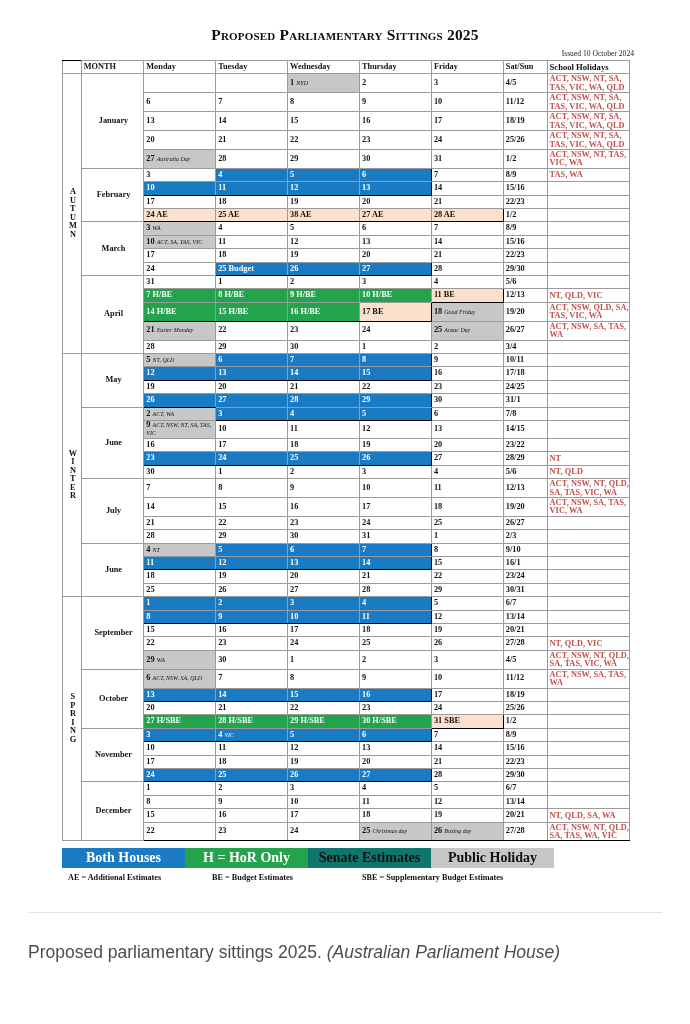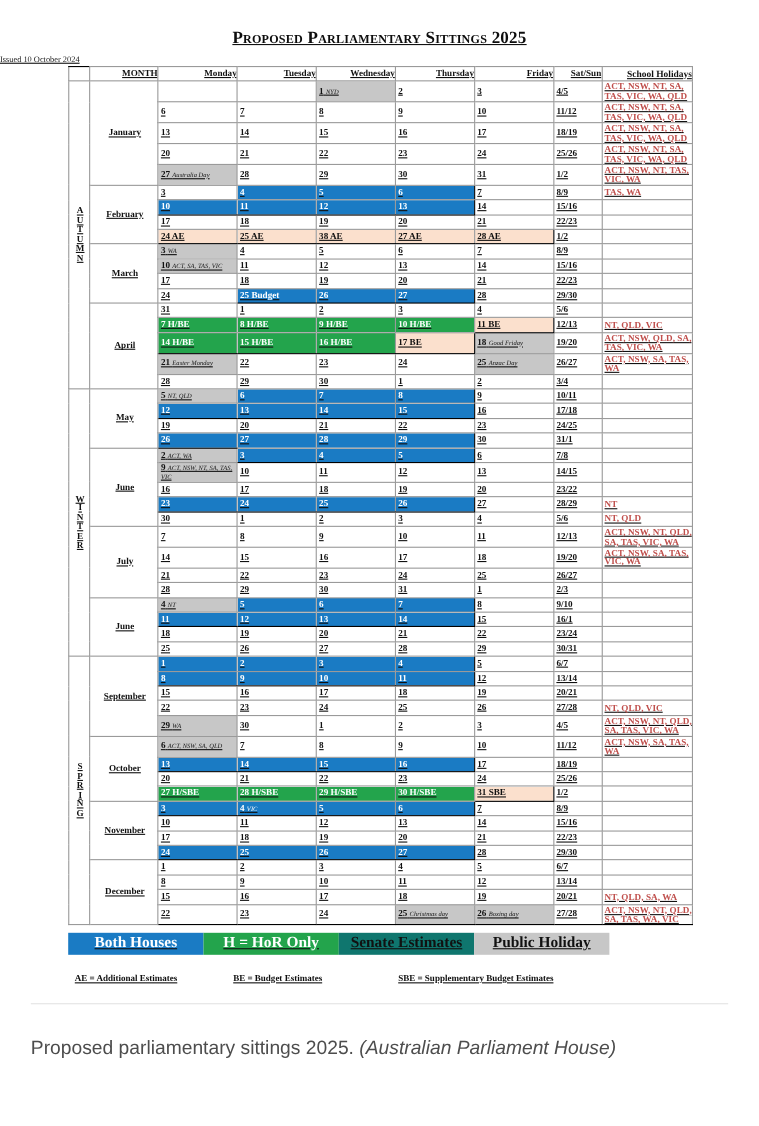--- a/index.html
+++ b/index.html
@@ -4,33 +4,34 @@
 <style>
   * { box-sizing: border-box; }
   html, body { margin:0; padding:0; }
   body {
     width:690px; height:1024px;
     background:#ffffff;
     font-family:"Liberation Serif", serif;
     color:#111;
     overflow:hidden;
   }
-  .page { position:relative; width:690px; height:1024px;text-decoration:underline; }
+  .page { position:relative; width:690px; height:1024px; }
 
   
   .title-wrap { text-align:center; padding-top:26px; }
   .title {
     font-family:"Liberation Serif", serif;
     font-weight:bold;
     font-size:15.5px;
     letter-spacing:.2px;
     font-variant:small-caps;
     color:#0d0d0d;
   }
   .issued {
+    text-align:right;
     font-size:7.6px;
     font-family:"Liberation Serif", serif;
     color:#1a1a1a;
     padding-right:56px;
     margin-top:5px;
     margin-bottom:2px;
   }
 
   
   .cal-wrap { padding:0 56px 0 62px; }
@@ -53,21 +54,21 @@
     overflow:hidden;
   }
   
   col.c-season { width:18px; }
   col.c-month  { width:60px; }
   col.c-day    { width:69px; }
   col.c-satsun { width:42px; }
   col.c-sch    { width:79px; }
 
   thead th {
-    text-align:right;
+    text-align:left;
     font-size:9.2px;
     font-weight:bold;
     height:15px;
     border-top:1.6px solid #000;
     border-bottom:1.2px solid #000;
     padding:0;
     margin-left:47px;
   }
   thead th.blank { border-top:1.6px solid #000; }
   thead th.sch { font-size:8.6px; }
@@ -142,21 +143,21 @@
     line-height:1;
   }
   .lg.blue  { background:#1a7bc4; color:#fff; }
   .lg.green { background:#23a44c; color:#fff; }
   .lg.peach { background:#0f766e; color:#111; }
   .lg.grey  { background:#c7c7c7; color:#111; }
 
   .abbrev {
     display:flex;
     width:492px;
-    margin-top:17px;
+    margin-top:5px;
     font-size:8.2px;
     font-weight:bold;
     font-family:"Liberation Serif", serif;
   }
   .abbrev span { display:block; }
   .ab1 { width:150px; padding-left:6px; }
   .ab2 { width:150px; }
   .ab3 { flex:1; }
 
   

